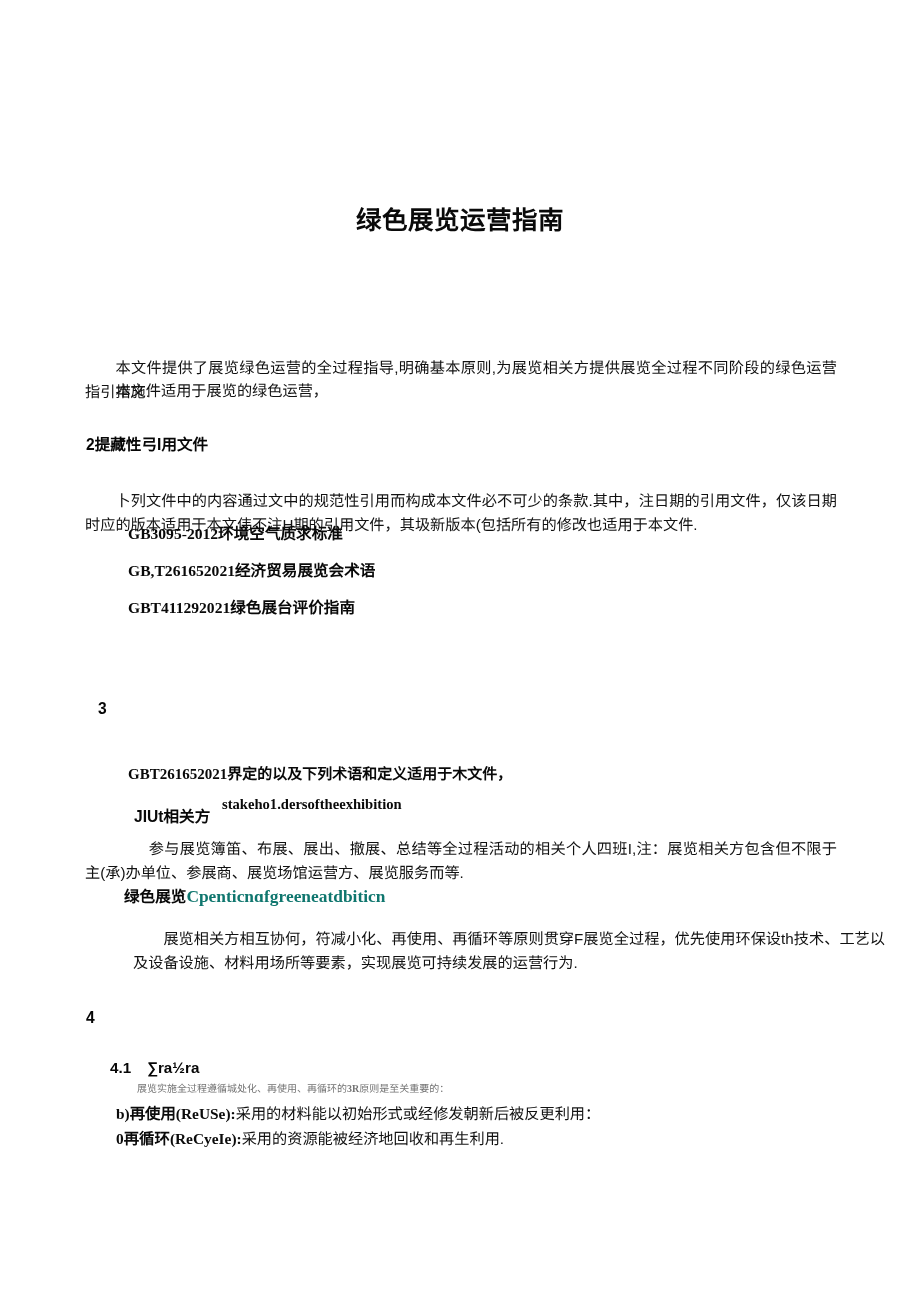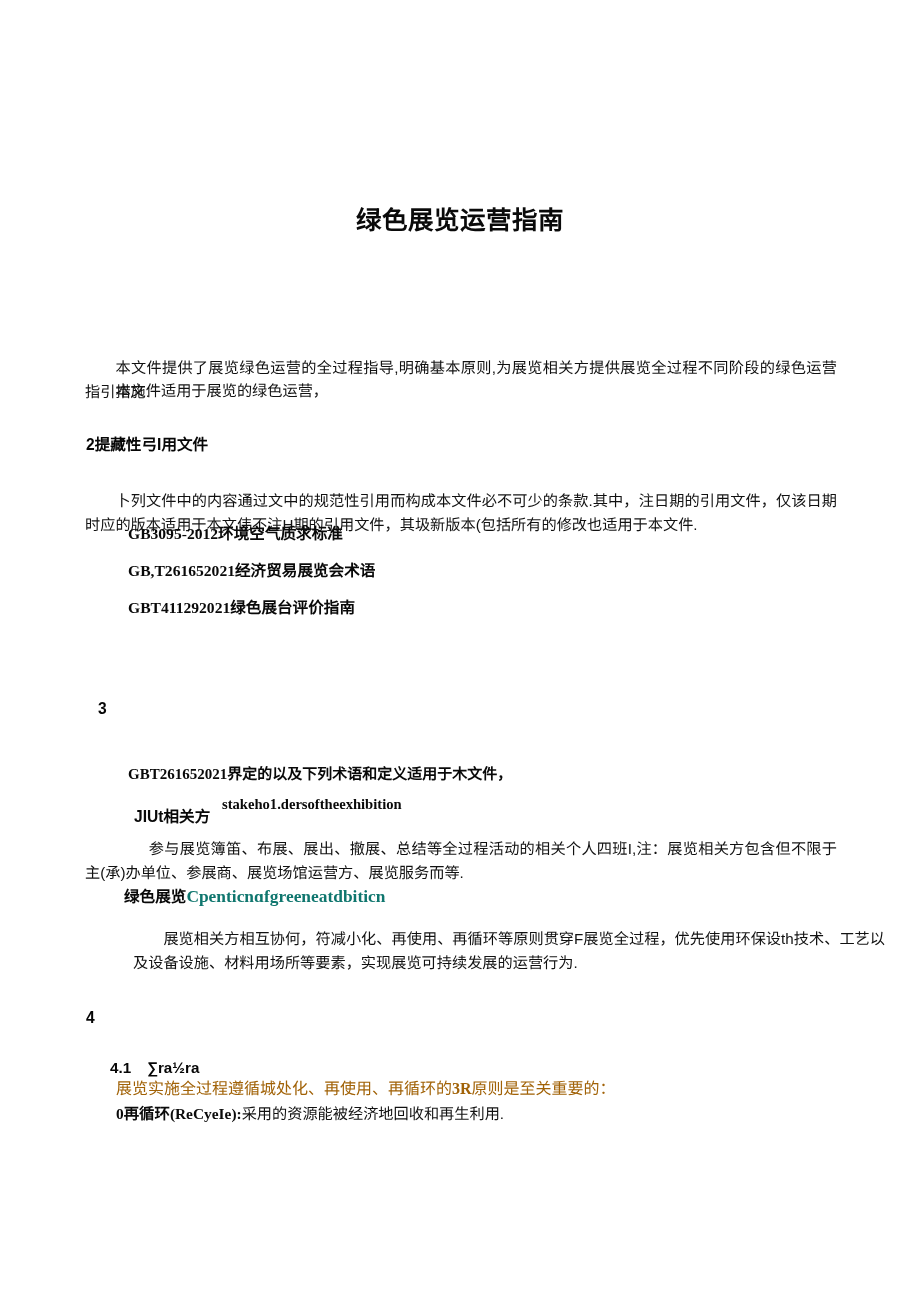--- a/index.html
+++ b/index.html
@@ -206,24 +206,25 @@
 
   
   #principles {
     position: absolute;
     left: 116px;
     top: 1076px;
     width: 720px;
   }
   #principles .lead {
     font-family: "Liberation Sans", "DejaVu Sans", sans-serif;
-    font-size: 16px;
+    font-size: 10px;
     line-height: 25px;
-    color: #a16207;
-    white-space: nowrap;
+    color: #737373;
+    white-space: nowrap;
+    margin-left: 21px;
   }
   #principles .lead .emph {
     font-family: "Liberation Serif", "DejaVu Serif", serif;
     font-weight: 700;
   }
   #principles .p-item {
     font-family: "Liberation Serif", "DejaVu Serif", serif;
     font-weight: 700;
     font-size: 15.4px;
     line-height: 25px;
@@ -280,17 +281,18 @@
   <h2 class="section-heading" id="sec4-heading">4</h2>
 
   <h3 id="sec41-heading">
     <span class="num">4.1</span><span>∑ra½ra</span>
   </h3>
 
   <div id="principles">
     <div class="lead"><span>展览实施全过程遵循城处化、再使用、再循环的</span><span class="emph">3R</span><span>原则是至关重要的：</span></div>
 
 
+    <div class="p-item"><span>b)</span><span>再使用(ReUSe):</span><span class="cn">采用的材料能以初始形式或经修发朝新后被反更利用：</span></div>
 
     <div class="p-item"><span>0</span><span>再循环(ReCyeIe):</span><span class="cn">采用的资源能被经济地回收和再生利用.</span></div>
   </div>
 
 </div>
 
 </body></html>

